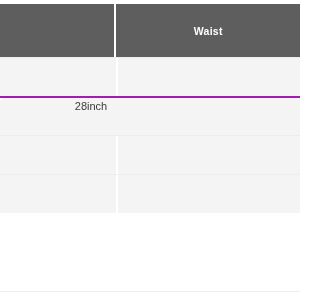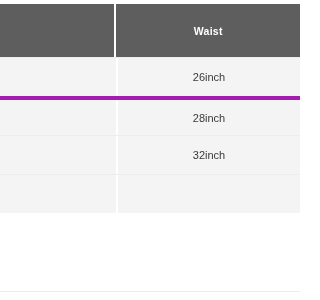--- a/index.html
+++ b/index.html
@@ -73,21 +73,22 @@
     position: relative;
     display: flex;
     height: 39px;
     background: #f5f4f4;
     box-sizing: border-box;
   }
   .row.sep-light {
     border-top: 1px solid #ededed;
   }
   .row.sep-dark {
-    border-top: 4px solid #a21caf;
+    border-top: 2px solid #a21caf;
+    flex-direction: column;
   }
   .cell {
     display: flex;
     align-items: center;
     font-size: 11px;
     color: #3a3a3a;
     box-sizing: border-box;
     overflow: hidden;
     white-space: nowrap;
   }
@@ -129,44 +130,38 @@
   </div>
 
   <div class="table-body">
 
 
     <div class="row sep-light">
       <div class="cell col-left">
         
       </div>
       <div class="cell-divider"></div>
-      <div class="cell col-right">
-        <span class="cell-text">26inch</span>
-      </div>
     </div>
 
     <div class="row sep-dark">
       <div class="cell col-left">
         
       </div>
       <div class="cell-divider"></div>
       <div class="cell col-right">
         <span class="cell-text">28inch</span>
       </div>
     </div>
 
 
     <div class="row sep-light">
       <div class="cell col-left">
         
       </div>
       <div class="cell-divider"></div>
-      <div class="cell col-right">
-        <span class="cell-text">32inch</span>
-      </div>
     </div>
 
     <div class="row sep-light">
       <div class="cell col-left">
         
       </div>
       <div class="cell-divider"></div>
     </div>
 
   </div>

